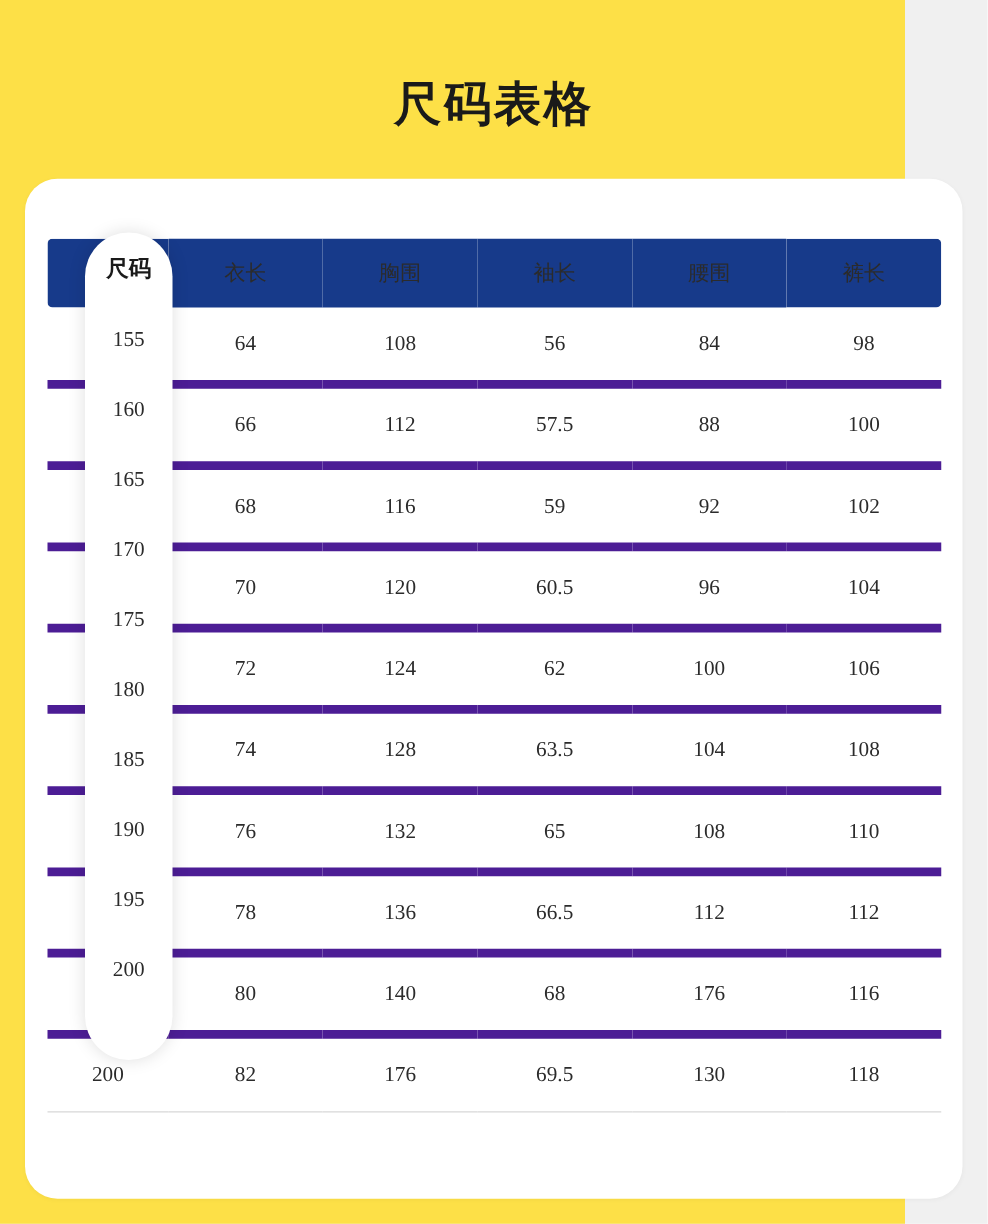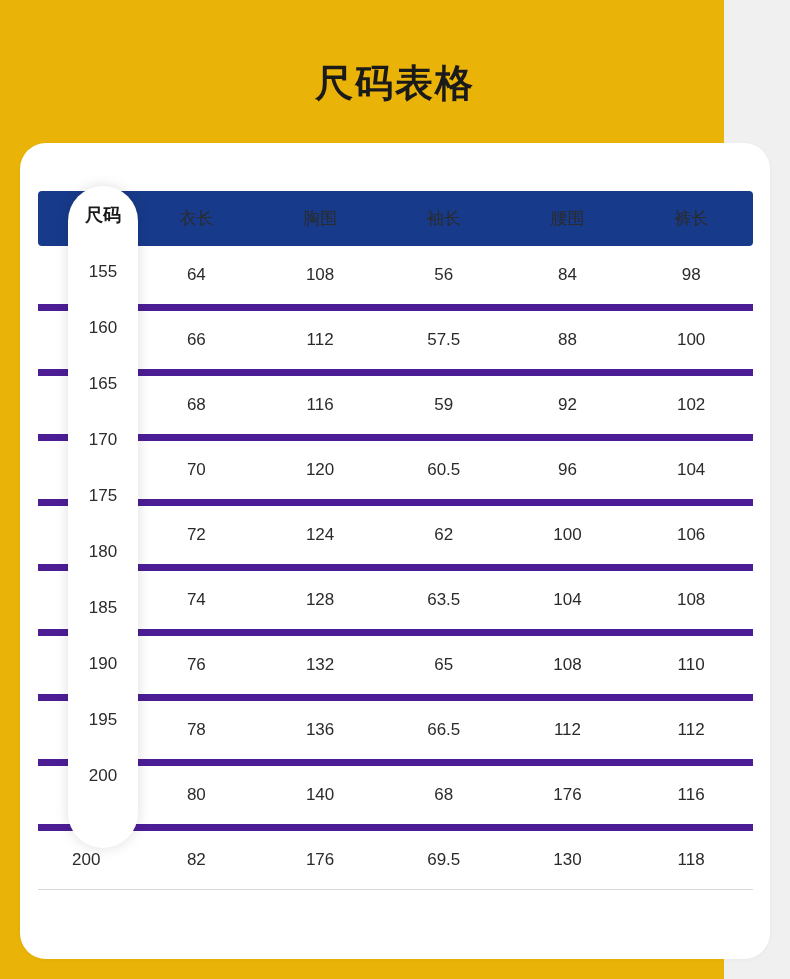--- a/index.html
+++ b/index.html
@@ -11,21 +11,22 @@
     height: 979px;
     background: #f0f0f0;
     font-family: "Liberation Sans", "DejaVu Sans", sans-serif;
     color: #222;
     overflow: hidden;
   }
   .page {
     position: relative;
     width: 724px;
     height: 979px;
-    background: #eab308;
+    background: #fde047;
+    font-family: Liberation Serif, serif;
   }
   .title {
     position: absolute;
     top: 58px;
     left: 0;
     width: 790px;
     text-align: center;
     font-size: 38px;
     font-weight: bold;
     letter-spacing: 2px;

